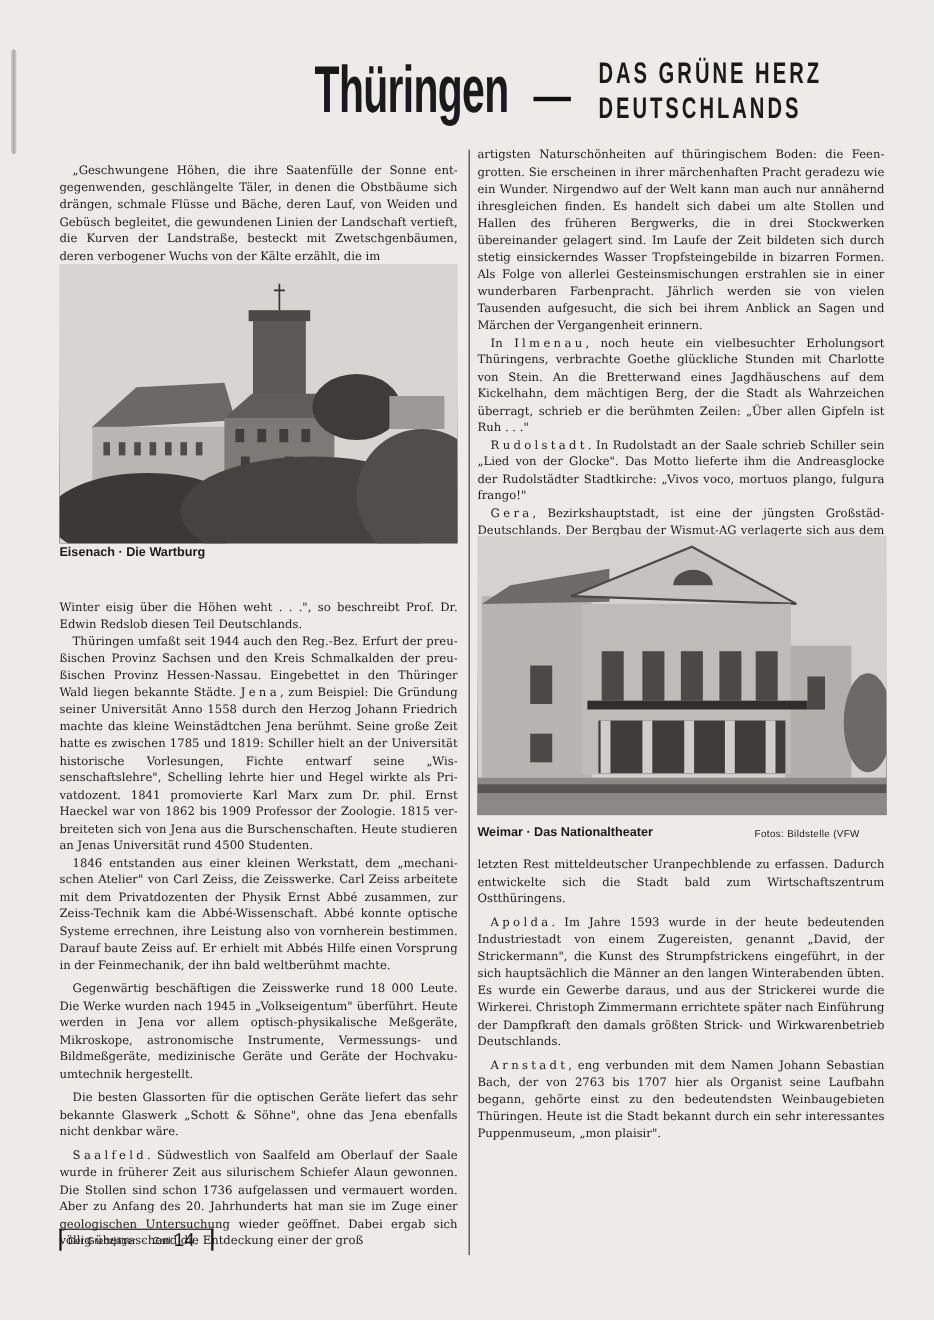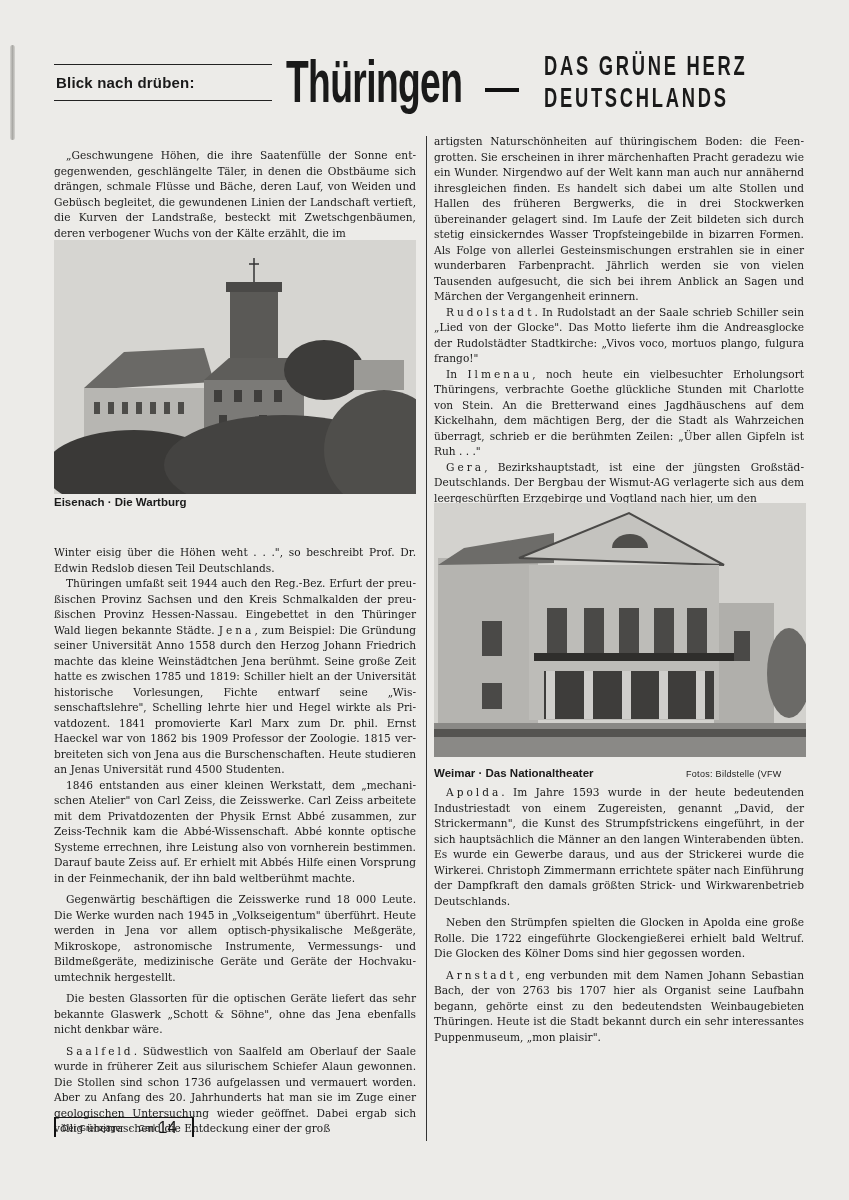--- a/index.html
+++ b/index.html
@@ -73,25 +73,20 @@
   }
   .footer .dot { margin: 0 6px; }
   .footer .pnum { font-size: 17px; margin-left: 3px; text-align: center; }
 </style>
 </head>
 <body>
 
 <div class="page-edge"></div>
 
 <div class="header">
-  <div class="kicker-wrap">
-    <div class="rule"></div>
-    <div class="kicker">Blick nach drüben:</div>
-    <div class="rule"></div>
-  </div>
   <div class="title">Thüringen</div>
   <div class="dash"></div>
   <div class="subtitle">
     <div>DAS GRÜNE HERZ</div>
     <div>DEUTSCHLANDS</div>
   </div>
 </div>
 
 <div class="col col-left">
   <p>„Geschwungene Höhen, die ihre Saatenfülle der Sonne ent­gegenwenden, geschlängelte Täler, in denen die Obstbäume sich drängen, schmale Flüsse und Bäche, deren Lauf, von Weiden und Gebüsch begleitet, die gewundenen Linien der Landschaft vertieft, die Kurven der Landstraße, besteckt mit Zwetschgen­bäumen, deren verbogener Wuchs von der Kälte erzählt, die im</p>
@@ -146,26 +141,26 @@
   <p>1846 entstanden aus einer kleinen Werkstatt, dem „mechani­schen Atelier" von Carl Zeiss, die Zeisswerke. Carl Zeiss arbeitete mit dem Privatdozenten der Physik Ernst Abbé zusammen, zur Zeiss-Technik kam die Abbé-Wissenschaft. Abbé konnte optische Systeme errechnen, ihre Leistung also von vornherein bestim­men. Darauf baute Zeiss auf. Er erhielt mit Abbés Hilfe einen Vorsprung in der Feinmechanik, der ihn bald weltberühmt machte.</p>
   <p class="gap">Gegenwärtig beschäftigen die Zeisswerke rund 18 000 Leute. Die Werke wurden nach 1945 in „Volkseigentum" überführt. Heute werden in Jena vor allem optisch-physikalische Meßge­räte, Mikroskope, astronomische Instrumente, Vermessungs- und Bildmeßgeräte, medizinische Geräte und Geräte der Hochvaku­umtechnik hergestellt.</p>
   <p class="gap">Die besten Glassorten für die optischen Geräte liefert das sehr bekannte Glaswerk „Schott &amp; Söhne", ohne das Jena eben­falls nicht denkbar wäre.</p>
   <p class="gap"><span class="sp">Saalfeld</span><span>. Südwestlich von Saalfeld am Oberlauf der Saale wurde in früherer Zeit aus silurischem Schiefer Alaun gewon­nen. Die Stollen sind schon 1736 aufgelassen und vermauert worden. Aber zu Anfang des 20. Jahrhunderts hat man sie im Zuge einer geologischen Untersuchung wieder geöffnet. Dabei ergab sich völlig überraschend die Entdeckung einer der groß­</span></p>
 </div>
 
 <div class="divider"></div>
 
 <div class="col col-right">
   <p class="noind">artigsten Naturschönheiten auf thüringischem Boden: die Feen­grotten. Sie erscheinen in ihrer märchenhaften Pracht geradezu wie ein Wunder. Nirgendwo auf der Welt kann man auch nur annähernd ihresgleichen finden. Es handelt sich dabei um alte Stollen und Hallen des früheren Bergwerks, die in drei Stock­werken übereinander gelagert sind. Im Laufe der Zeit bildeten sich durch stetig einsickerndes Wasser Tropfsteingebilde in bi­zarren Formen. Als Folge von allerlei Gesteinsmischungen er­strahlen sie in einer wunderbaren Farbenpracht. Jährlich werden sie von vielen Tausenden aufgesucht, die sich bei ihrem Anblick an Sagen und Märchen der Vergangenheit erinnern.</p>
+  <p><span>In </span><span class="sp">Ilmenau</span><span>, noch heute ein vielbesuchter Erholungsort Thüringens, verbrachte Goethe glückliche Stunden mit Char­lotte von Stein. An die Bretterwand eines Jagdhäuschens auf dem Kickelhahn, dem mächtigen Berg, der die Stadt als Wahr­zeichen überragt, schrieb er die berühmten Zeilen: „Über allen Gipfeln ist Ruh . . ."</span></p>
   <p><span class="sp">Rudolstadt</span><span>. In Rudolstadt an der Saale schrieb Schiller sein „Lied von der Glocke". Das Motto lieferte ihm die An­dreasglocke der Rudolstädter Stadtkirche: „Vivos voco, mor­tuos plango, fulgura frango!"</span></p>
-  <p><span>In </span><span class="sp">Ilmenau</span><span>, noch heute ein vielbesuchter Erholungsort Thüringens, verbrachte Goethe glückliche Stunden mit Char­lotte von Stein. An die Bretterwand eines Jagdhäuschens auf dem Kickelhahn, dem mächtigen Berg, der die Stadt als Wahr­zeichen überragt, schrieb er die berühmten Zeilen: „Über allen Gipfeln ist Ruh . . ."</span></p>
   <p><span class="sp">Gera</span><span>, Bezirkshauptstadt, ist eine der jüngsten Großstäd­ Deutschlands. Der Bergbau der Wismut-AG verlagerte sich aus dem leergeschürften Erzgebirge und Vogtland nach hier, um den</span></p>
 </div>
 
-<div class="figure" style="left:434px; top:487px; width:372px; height:282px;margin-top:16px;">
+<div class="figure" style="left:434px; top:487px; width:372px; height:282px;">
   <div class="photo" style="left:0; top:0; width:372px; height:254px;">
     <svg width="372" height="254" viewBox="0 0 372 254">
       <rect width="372" height="254" fill="#d3d2ce"></rect>
 
       <rect x="4" y="55" width="100" height="165" fill="#b5b4b0"></rect>
       <rect x="280" y="100" width="60" height="120" fill="#b0afab"></rect>
       <polygon points="30,45 120,30 120,60 4,62" fill="#6d6c69"></polygon>
 
       <polygon points="85,55 195,10 290,62" fill="#c4c3bf" stroke="#4a4947" stroke-width="2"></polygon>
       <path d="M178 45 a18 14 0 0 1 36 0 z" fill="#4f4e4b"></path>
@@ -195,22 +190,22 @@
       <rect x="0" y="220" width="372" height="34" fill="#8a8986"></rect>
       <rect x="0" y="226" width="372" height="8" fill="#555451"></rect>
       <ellipse cx="355" cy="170" rx="22" ry="45" fill="#6b6a67"></ellipse>
     </svg>
   </div>
   <div class="caption" style="left:0; top:264px;">Weimar · Das Nationaltheater</div>
   <div class="credit" style="left:252px; top:266px;">Fotos: Bildstelle (VFW</div>
 </div>
 
 <div class="col col-right" style="top:779px;">
+  <p class="noind">letzten Rest mitteldeutscher Uranpechblende zu erfassen. Da­durch entwickelte sich die Stadt bald zum Wirtschaftszentrum Ostthüringens.</p>
   <p class="gap"><span class="sp">Apolda</span><span>. Im Jahre 1593 wurde in der heute bedeutenden Industriestadt von einem Zugereisten, genannt „David, der Strickermann", die Kunst des Strumpfstrickens eingeführt, in der sich hauptsächlich die Männer an den langen Winterabenden übten. Es wurde ein Gewerbe daraus, und aus der Strickerei wurde die Wirkerei. Christoph Zimmermann errichtete später nach Einführung der Dampfkraft den damals größten Strick- und Wirkwarenbetrieb Deutschlands.</span></p>
-  <p class="gap">Neben den Strümpfen spielten die Glocken in Apolda eine große Rolle. Die 1722 eingeführte Glockengießerei erhielt bald Weltruf. Die Glocken des Kölner Doms sind hier gegossen worden.</p>
   <p class="gap"><span class="sp">Arnstadt</span><span>, eng verbunden mit dem Namen Johann Seba­stian Bach, der von 2763 bis 1707 hier als Organist seine Lauf­bahn begann, gehörte einst zu den bedeutendsten Weinbauge­bieten Thüringen. Heute ist die Stadt bekannt durch ein sehr interessantes Puppenmuseum, „mon plaisir".</span></p>
 </div>
 
 <div class="footer">
   <span>Der Grenzjäger</span>
   <span class="dot">·</span>
   <span>Carl</span>
   <span class="pnum">14</span>
 </div>
 

